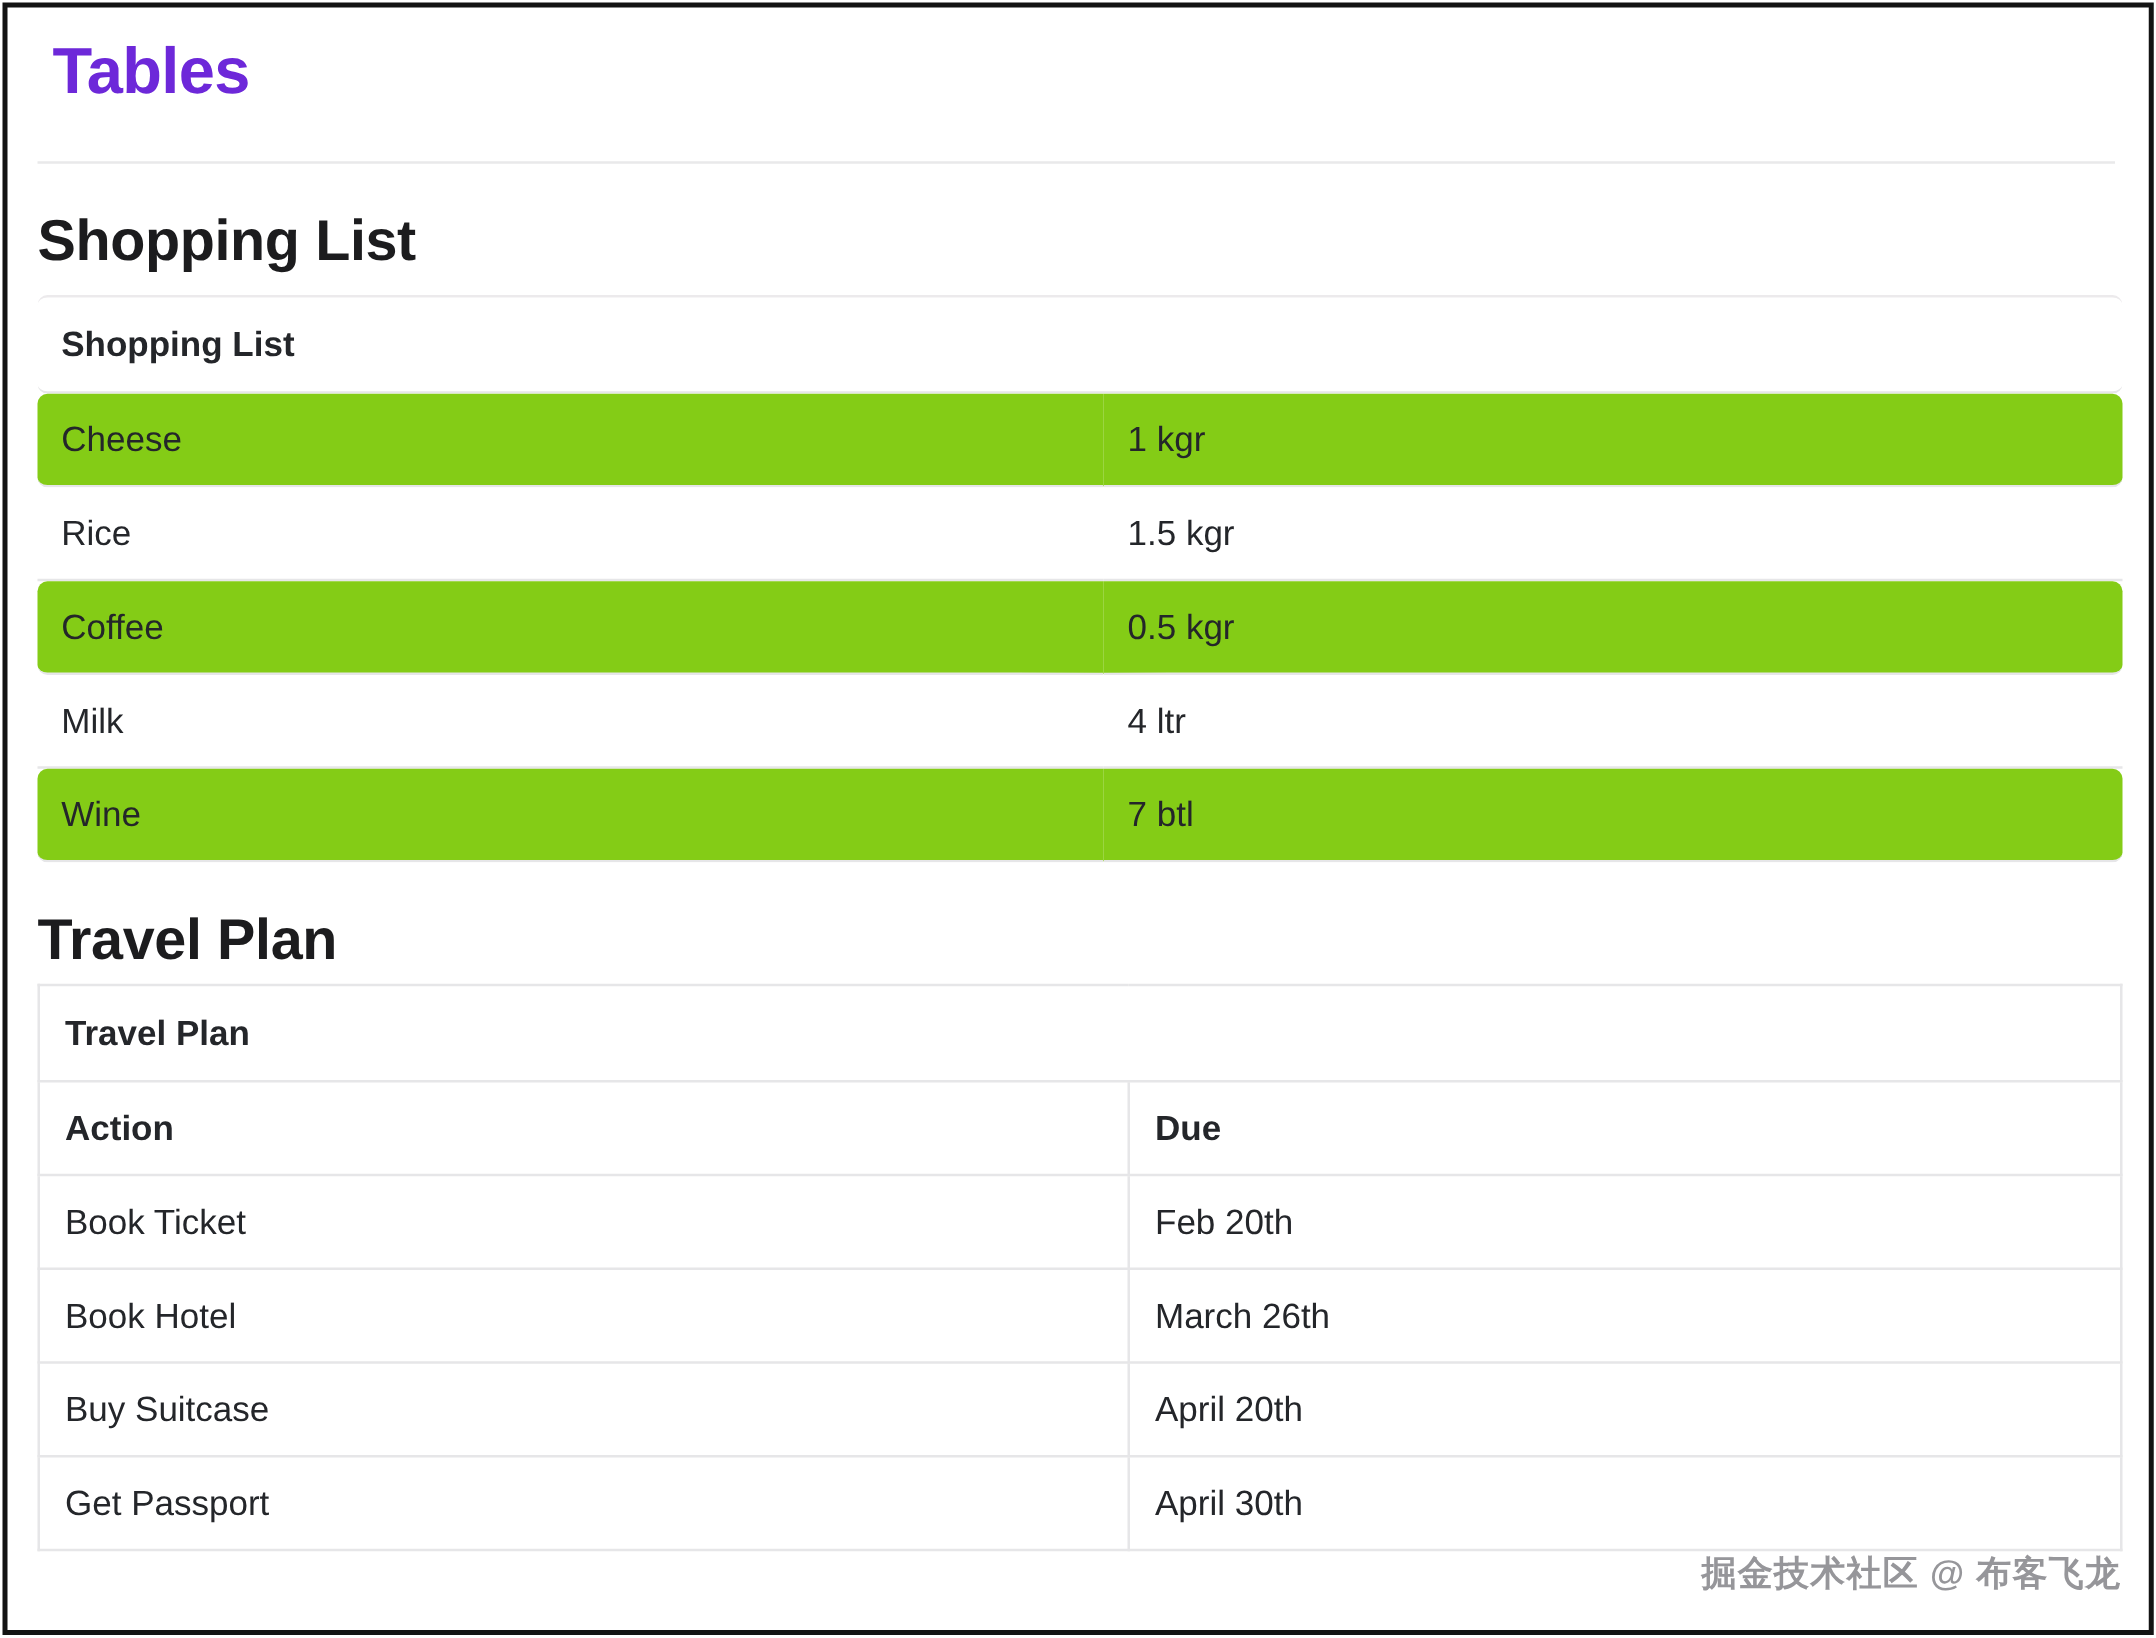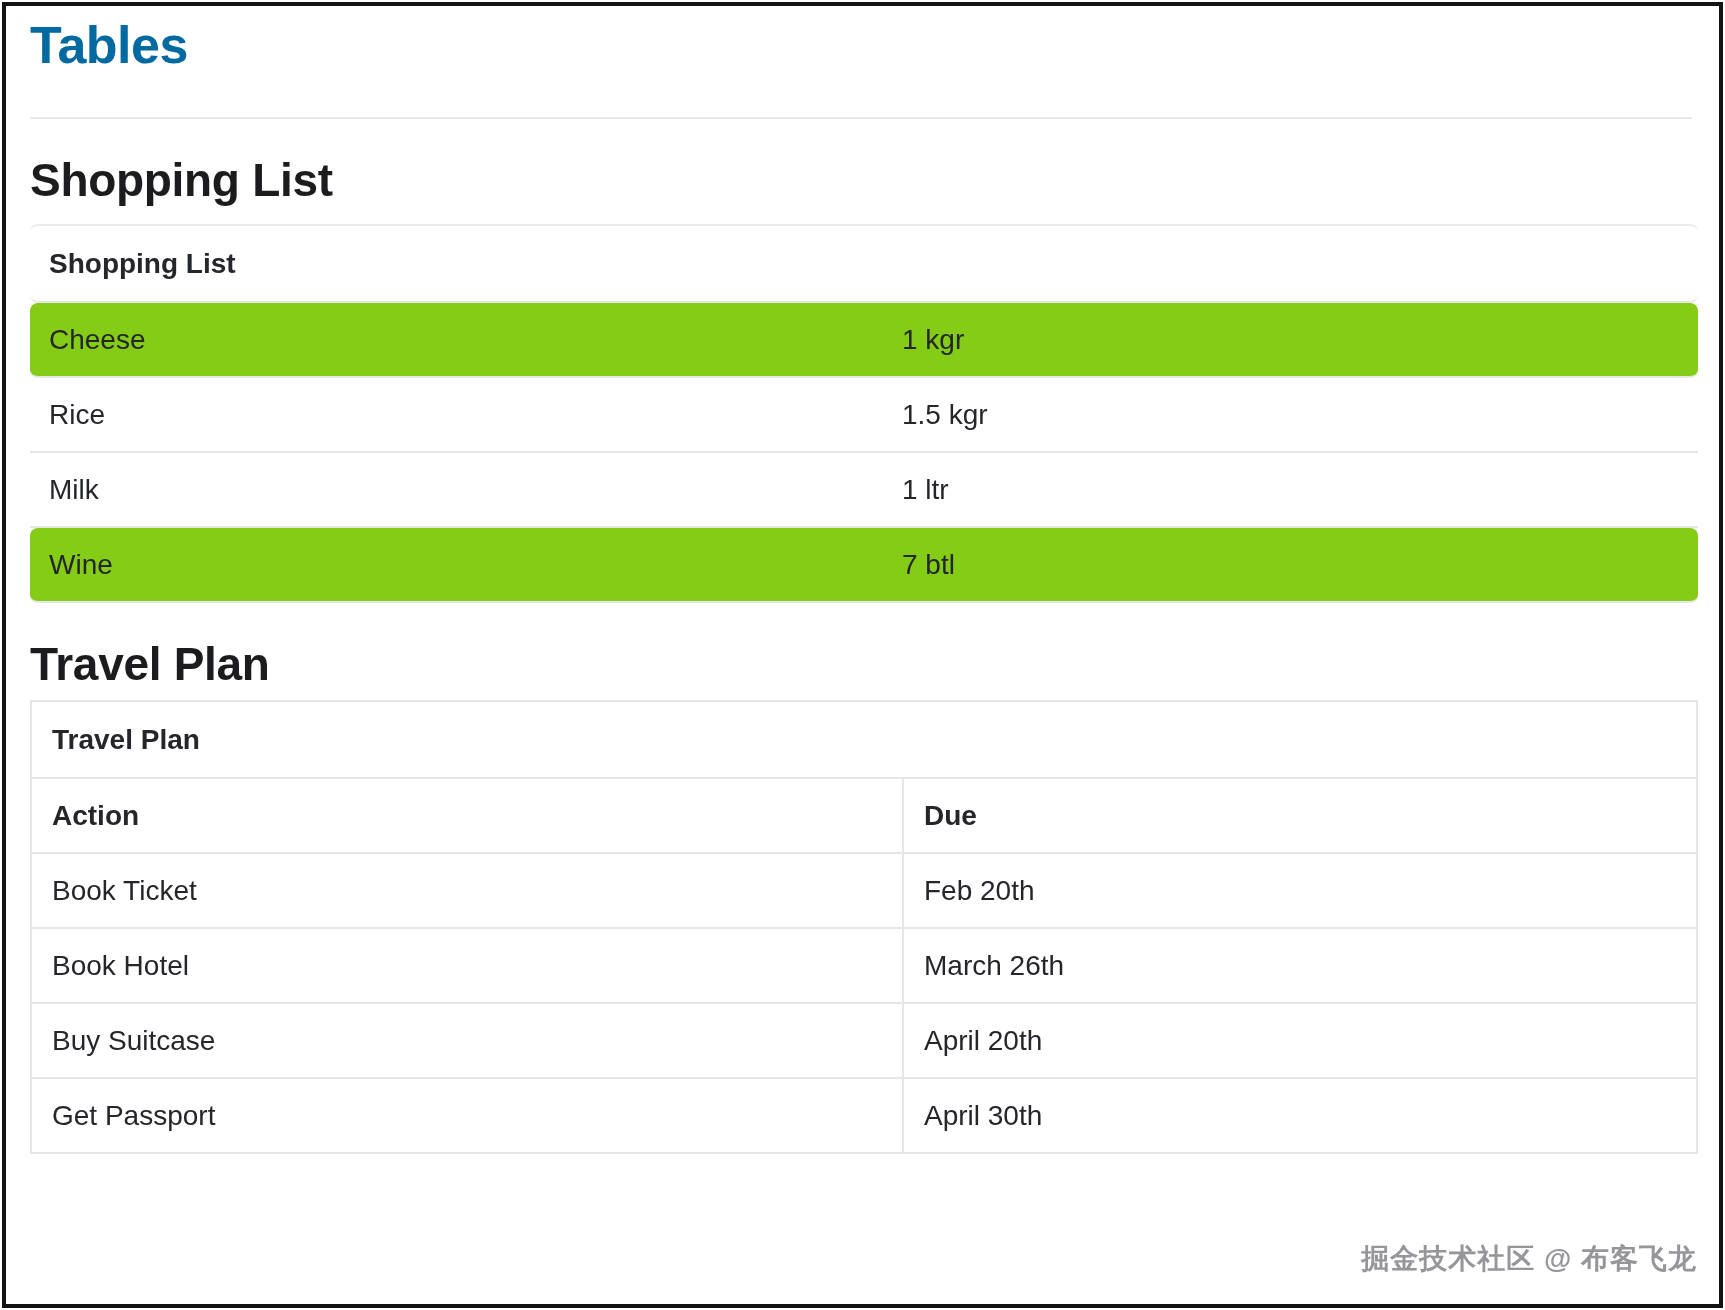--- a/index.html
+++ b/index.html
@@ -13,22 +13,22 @@
     border:4px solid #131313;
     box-sizing:border-box;
     background:#ffffff;
   }
   .content{
     position:absolute;left:6px;top:6px;right:6px;bottom:6px;
     padding:8px 27px 0 24px;
     box-sizing:border-box;
   }
   h1.page-title{
-    margin:0;padding:0;
-    font-size:52px;line-height:62px;font-weight:700;color:#0369a1;
+    margin:12px;padding:0;
+    font-size:52px;line-height:62px;font-weight:700;color:#6d28d9;
     letter-spacing:-0.5px;
   }
   .rule{
     margin:41px 0 0 0;border:none;height:0;
     border-top:2px solid #e9e9ea;
   }
   h2.section-heading{
     margin:34px 0 16px 0;padding:0;
     font-size:46px;line-height:55px;font-weight:700;color:#1c1c1e;
     letter-spacing:-0.3px;
@@ -96,23 +96,27 @@
         <td class="cap-cell" colspan="2">Shopping List</td>
       </tr>
       <tr class="stripe">
         <td>Cheese</td>
         <td>1 kgr</td>
       </tr>
       <tr>
         <td>Rice</td>
         <td>1.5 kgr</td>
       </tr>
+      <tr class="stripe">
+        <td>Coffee</td>
+        <td>0.5 kgr</td>
+      </tr>
       <tr>
         <td>Milk</td>
-        <td>1 ltr</td>
+        <td>4 ltr</td>
       </tr>
       <tr class="stripe">
         <td>Wine</td>
         <td>7 btl</td>
       </tr>
     </tbody>
   </table>
 
   <h2 class="section-heading tight">Travel Plan</h2>
 

